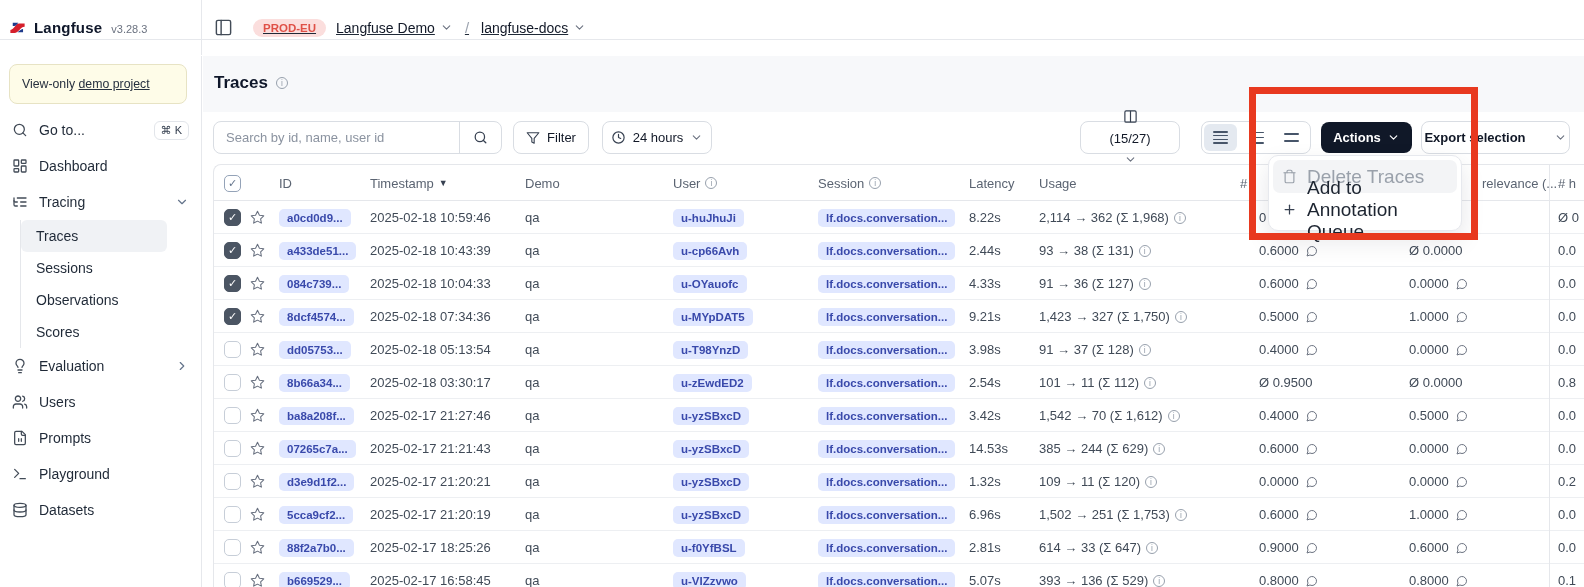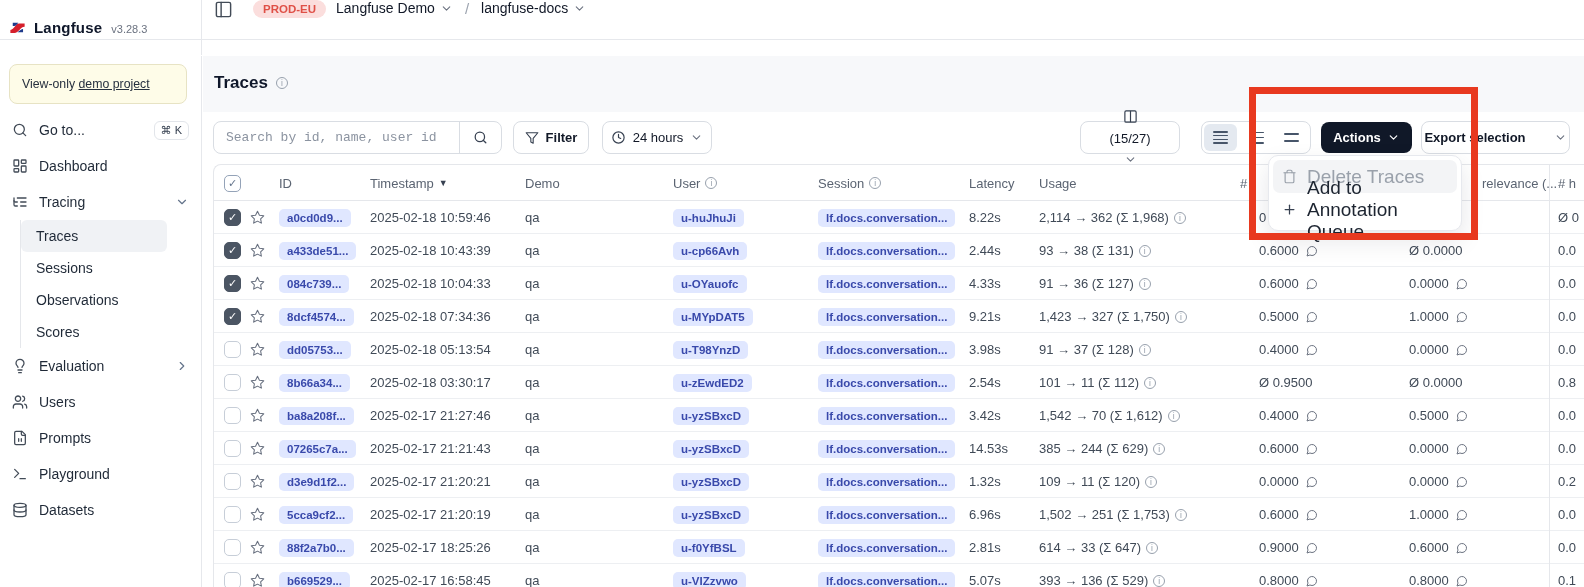--- a/index.html
+++ b/index.html
@@ -9,21 +9,21 @@
     background:#fff; font-family:"Liberation Sans","DejaVu Sans",sans-serif;
     font-size:13px; color:#1f2937;
   }
   .ic { flex:none; display:block; }
 
   
   .topbar { position:absolute; top:0; left:0; right:0; height:40px; background:#fff; border-bottom:1px solid #e6e8ec; z-index:5; }
   .topbar-left { position:absolute; left:0; top:0; width:202px; height:55px; border-right:1px solid #e6e8ec; display:flex; align-items:center; padding-left:8px; gap:7px; }
   .brand-name { font-weight:700; font-size:15px; color:#0f172a; letter-spacing:.2px; }
   .brand-version { font-size:11px; color:#6b7280; margin-left:2px; margin-top:2px; }
-  .topbar-main { position:absolute; left:203px; top:0; right:0; height:55px; display:flex; align-items:flex-start; padding-left:11px; gap:10px; }
+  .topbar-main { position:absolute; left:203px; top:0; right:0; height:55px; display:flex; align-items:center; padding-left:11px; gap:10px;text-decoration:underline; }
   .env-badge { background:#fbdedd; color:#df5047; font-size:11.5px; font-weight:600; padding:3px 10px; border-radius:999px; margin-left:10px; }
   .crumb { display:flex; align-items:center; gap:5px; font-size:14px; font-weight:500; color:#111827; cursor:pointer; }
   .crumb-slash { color:#9ca3af; font-size:15px; margin:0 2px; }
 
   
   .sidebar { position:absolute; top:56px; left:0; width:202px; bottom:0; background:#fff; border-right:1px solid #e6e8ec; z-index:4; }
   .banner { position:absolute; left:9px; top:8px; width:178px; height:40px; background:#fefce8; border:1px solid #e7e3c4; border-radius:8px; display:flex; align-items:center; padding-left:12px; font-size:12.3px; color:#27303f; }
   .banner u { text-decoration:underline; cursor:pointer; }
   .side-nav { position:absolute; top:56px; left:0; right:0; }
   .nav-item { display:flex; align-items:center; height:36px; padding:0 12px 0 12px; gap:11px; font-size:14px; color:#1f2937; cursor:pointer; }
@@ -36,21 +36,21 @@
   
   .main-bg { position:absolute; left:203px; top:56px; right:0; height:56px; background:#f7f8fa; }
   .page-title-row { position:absolute; left:214px; top:73px; display:flex; align-items:center; gap:8px; }
   .page-title { font-size:17px; font-weight:700; color:#0f172a; }
   .info { display:inline-flex; width:12px; height:12px; border:1px solid #98a1ad; border-radius:50%; color:#98a1ad; font-size:8.5px; align-items:center; justify-content:center; flex:none; font-weight:400; }
   .info::before { content:"i"; }
 
   
   .btn { position:absolute; top:121px; height:33px; border:1px solid #d9dde3; border-radius:8px; background:#fff; display:flex; align-items:center; justify-content:center; gap:7px; font-size:13px; font-weight:500; color:#111827; cursor:pointer; }
   .search-wrap { position:absolute; left:213px; top:121px; width:289px; height:33px; border:1px solid #d9dde3; border-radius:8px; background:#fff; display:flex; overflow:hidden; }
-  .search-wrap input { flex:1; border:none; outline:none; padding:0 12px; font-size:13px; font-family:Liberation Mono, monospace; color:#000000; background:transparent; }
+  .search-wrap input { flex:1; border:none; outline:none; padding:0 12px; font-size:13px; font-family:Liberation Sans, sans-serif; color:#000000; background:transparent; }
   .search-wrap input::placeholder { color:#8b93a0; }
   .search-btn { width:42px; border-left:1px solid #d9dde3; display:flex; align-items:center; justify-content:center; cursor:pointer; }
   .seg-group { position:absolute; left:1201px; top:121px; width:110px; height:33px; border:1px solid #d9dde3; border-radius:8px; background:#fff; display:flex; align-items:center; padding:0 2px; justify-content:space-between; }
   .seg { width:33px; height:27px; border-radius:6px; display:flex; align-items:center; justify-content:center; cursor:pointer; }
   .seg.active { background:#e4e9f0; }
   .bars { display:flex; flex-direction:column; justify-content:space-between; width:15px; }
   .bars i { display:block; height:1.6px; background:#475569; border-radius:1px; }
   .bars.b4 { height:13px; } .bars.b3 { height:12px; } .bars.b2 { height:9px; }
   .actions-btn { position:absolute; left:1321px; top:122px; width:91px; height:31px; background:#101828; color:#fff; border-radius:8px; display:flex; align-items:center; justify-content:center; gap:6px; font-size:13px; font-weight:600; cursor:pointer; }
 
@@ -219,21 +219,21 @@
 
   <div class="search-wrap">
     <input type="text" placeholder="Search by id, name, user id" style="">
     <span class="search-btn">
       <svg class="ic" width="15" height="15" viewBox="0 0 24 24" fill="none" stroke="#374151" stroke-width="2" stroke-linecap="round">
           <circle cx="11" cy="11" r="7.5"></circle>
           <line x1="20.5" y1="20.5" x2="16.3" y2="16.3"></line>
         </svg>
     </span>
   </div>
-  <div class="btn" style="left:513px;width:76px;font-weight:bold;">
+  <div class="btn" style="left:513px;width:76px;">
     <svg class="ic" width="14" height="14" viewBox="0 0 24 24" fill="none" stroke="#374151" stroke-width="1.9" stroke-linejoin="round">
         <polygon points="22 3 2 3 10 12.46 10 19 14 21 14 12.46 22 3"></polygon>
       </svg>
     <span>Filter</span>
   </div>
   <div class="btn" style="left:602px;width:110px;">
     <svg class="ic" width="15" height="15" viewBox="0 0 24 24" fill="none" stroke="#374151" stroke-width="1.9" stroke-linecap="round" stroke-linejoin="round">
         <circle cx="12" cy="12" r="9"></circle>
         <polyline points="12 7 12 12 15.5 13.5"></polyline>
       </svg>

